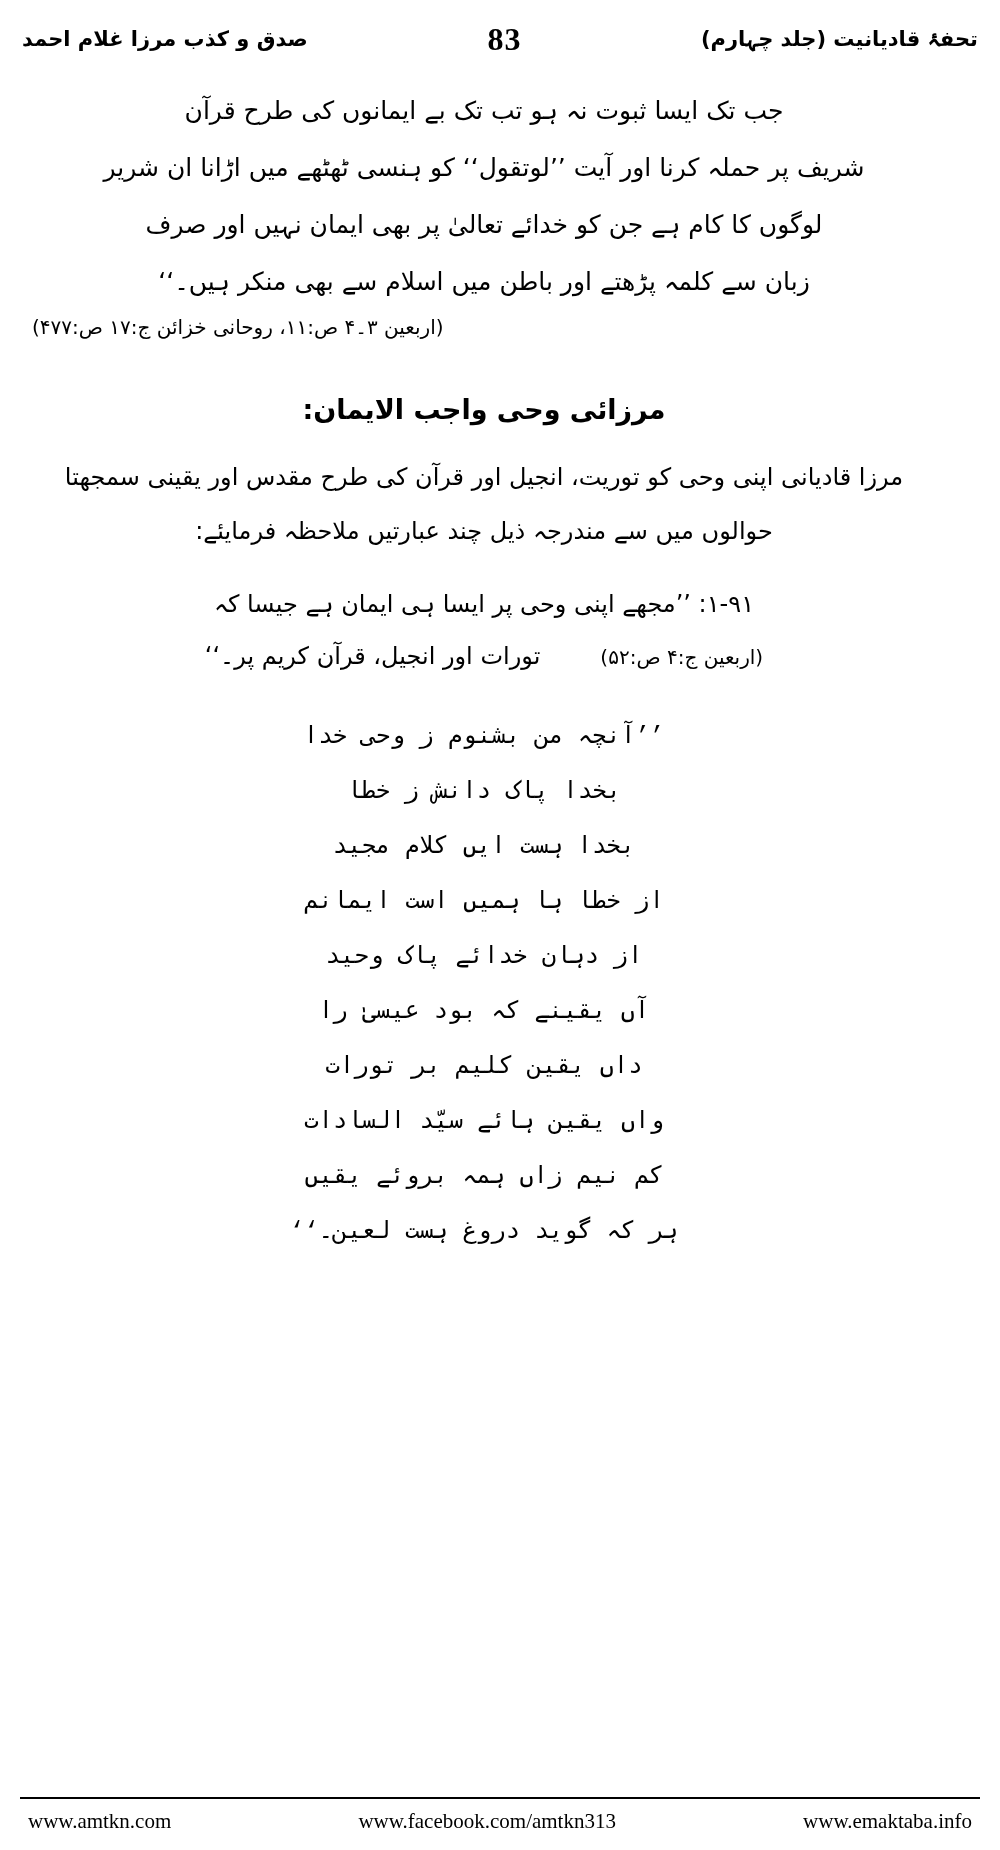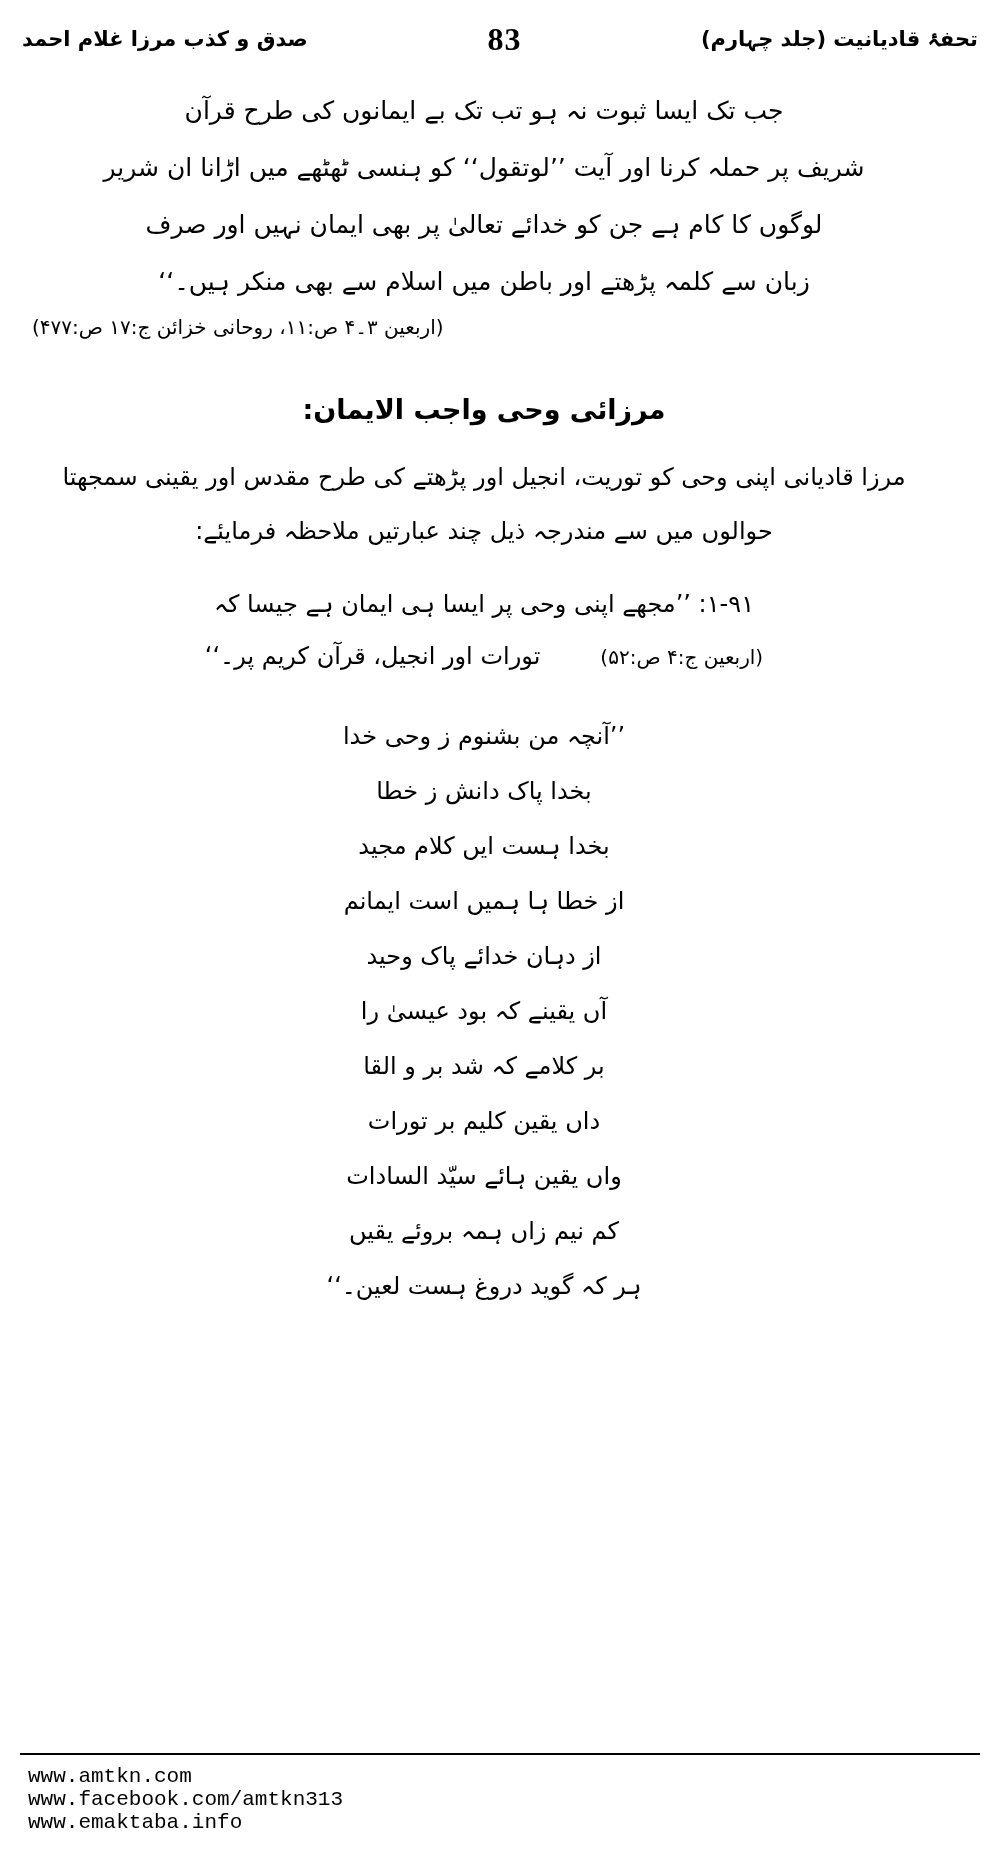--- a/index.html
+++ b/index.html
@@ -114,42 +114,42 @@
   .verse {
     margin-top: 26px;
     text-align: center;
   }
   .verse .vl {
     display: block;
     font-size: 24px;
     line-height: 55px;
     letter-spacing: 2px;
     white-space: nowrap;
+    font-family: Liberation Mono, monospace;
   }
 
   
   .footer {
     position: absolute;
     bottom: 16px;
     left: 0;
     width: 1000px;
     direction: ltr;
   }
   .footer-rule {
     width: 960px;
     margin: 0 auto 10px auto;
     border-top: 2px solid #000;
   }
   .footer-links {
     display: flex;
     justify-content: space-between;
     padding: 0 28px;
-    font-family: Liberation Mono, monospace;
+    font-family: Liberation Serif, serif;
     font-size: 21px;
-    flex-direction: column;
   }
   .footer-links a, .footer-links span {
     color: #000;
     text-decoration: none;
     white-space: nowrap;
   }
 </style>
 </head>
 <body>
 
@@ -168,40 +168,39 @@
       <span class="ln">شریف پر حملہ کرنا اور آیت ’’لوتقول‘‘ کو ہنسی ٹھٹھے میں اڑانا ان شریر</span>
       <span class="ln">لوگوں کا کام ہے جن کو خدائے تعالیٰ پر بھی ایمان نہیں اور صرف</span>
       <span class="ln">زبان سے کلمہ پڑھتے اور باطن میں اسلام سے بھی منکر ہیں۔‘‘</span>
     </div>
 
     <div class="ref-line">(اربعین ۳۔۴ ص:۱۱، روحانی خزائن ج:۱۷ ص:۴۷۷)</div>
 
     <div class="heading">مرزائی وحی واجب الایمان:</div>
 
     <div class="justified">
-      <span class="ln a">مرزا قادیانی اپنی وحی کو توریت، انجیل اور پڑھتے کی طرح مقدس اور یقینی سمجھتا</span>
+      <span class="ln a">مرزا قادیانی اپنی وحی کو توریت، انجیل اور قرآن کی طرح مقدس اور یقینی سمجھتا</span>
       <span class="ln c">حوالوں میں سے مندرجہ ذیل چند عبارتیں ملاحظہ فرمایئے:</span>
     </div>
 
     <div class="quote-num">
       <span class="ln">۱-۹۱: ’’مجھے اپنی وحی پر ایسا ہی ایمان ہے جیسا کہ</span>
       <span class="ln second">
         <span class="inline-ref">(اربعین ج:۴ ص:۵۲)</span>
         <span>تورات اور انجیل، قرآن کریم پر۔‘‘</span>
       </span>
     </div>
 
     <div class="verse">
       <span class="vl">’’آنچہ من بشنوم ز وحی خدا</span>
       <span class="vl">بخدا پاک دانش ز خطا</span>
       <span class="vl">بخدا ہست ایں کلام مجید</span>
       <span class="vl">از خطا ہا ہمیں است ایمانم</span>
       <span class="vl">از دہان خدائے پاک وحید</span>
       <span class="vl">آں یقینے کہ بود عیسیٰ را</span>
-      <span class="vl">بر کلامے کہ شد بر و القا</span>
       <span class="vl">داں یقین کلیم بر تورات</span>
       <span class="vl">واں یقین ہائے سیّد السادات</span>
       <span class="vl">کم نیم زاں ہمہ بروئے یقیں</span>
       <span class="vl">ہر کہ گوید دروغ ہست لعین۔‘‘</span>
     </div>
 
   </div>
 
   <div class="footer">
     <div class="footer-rule"></div>

